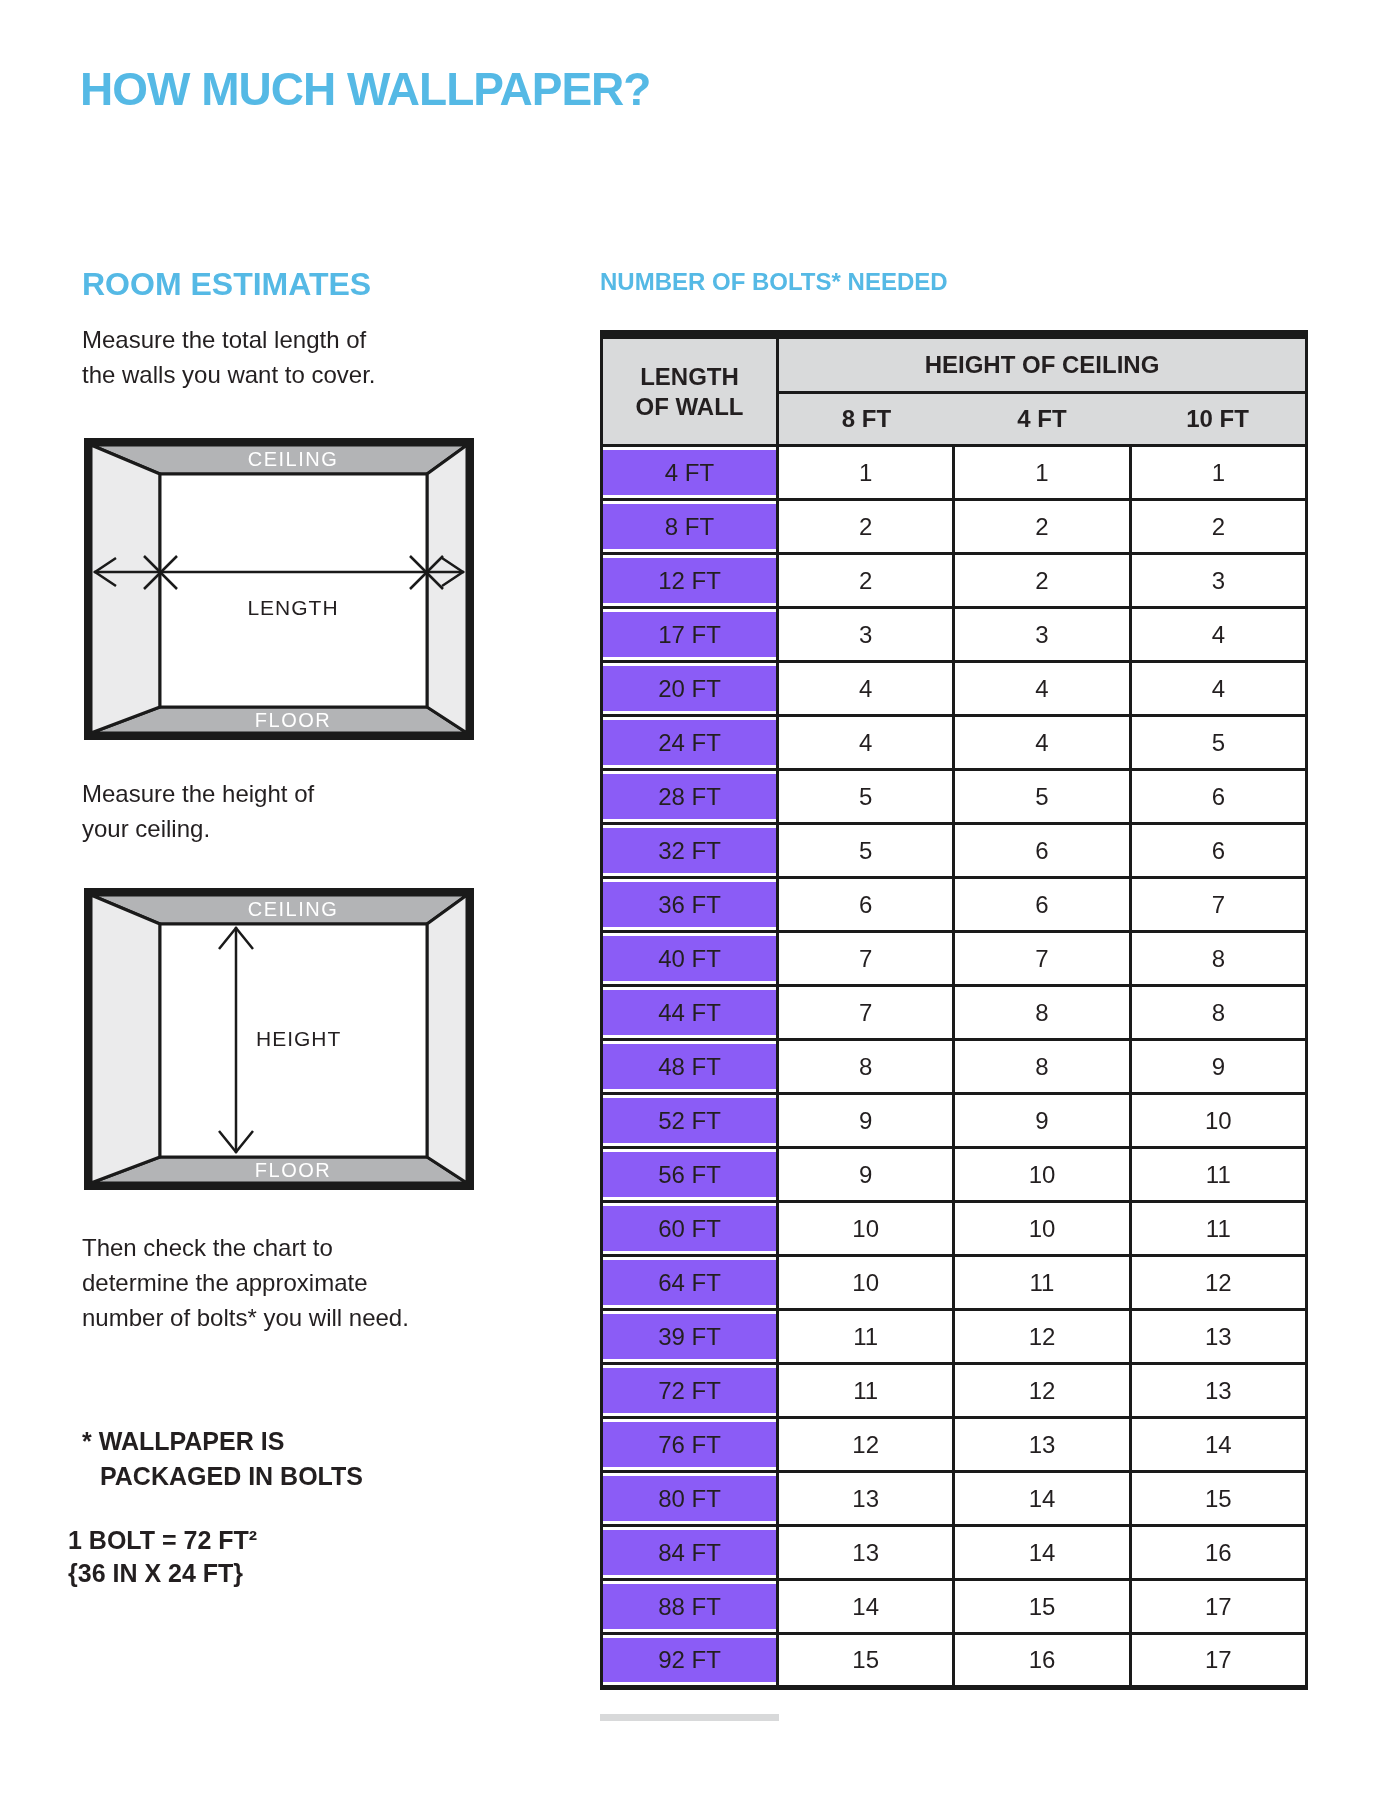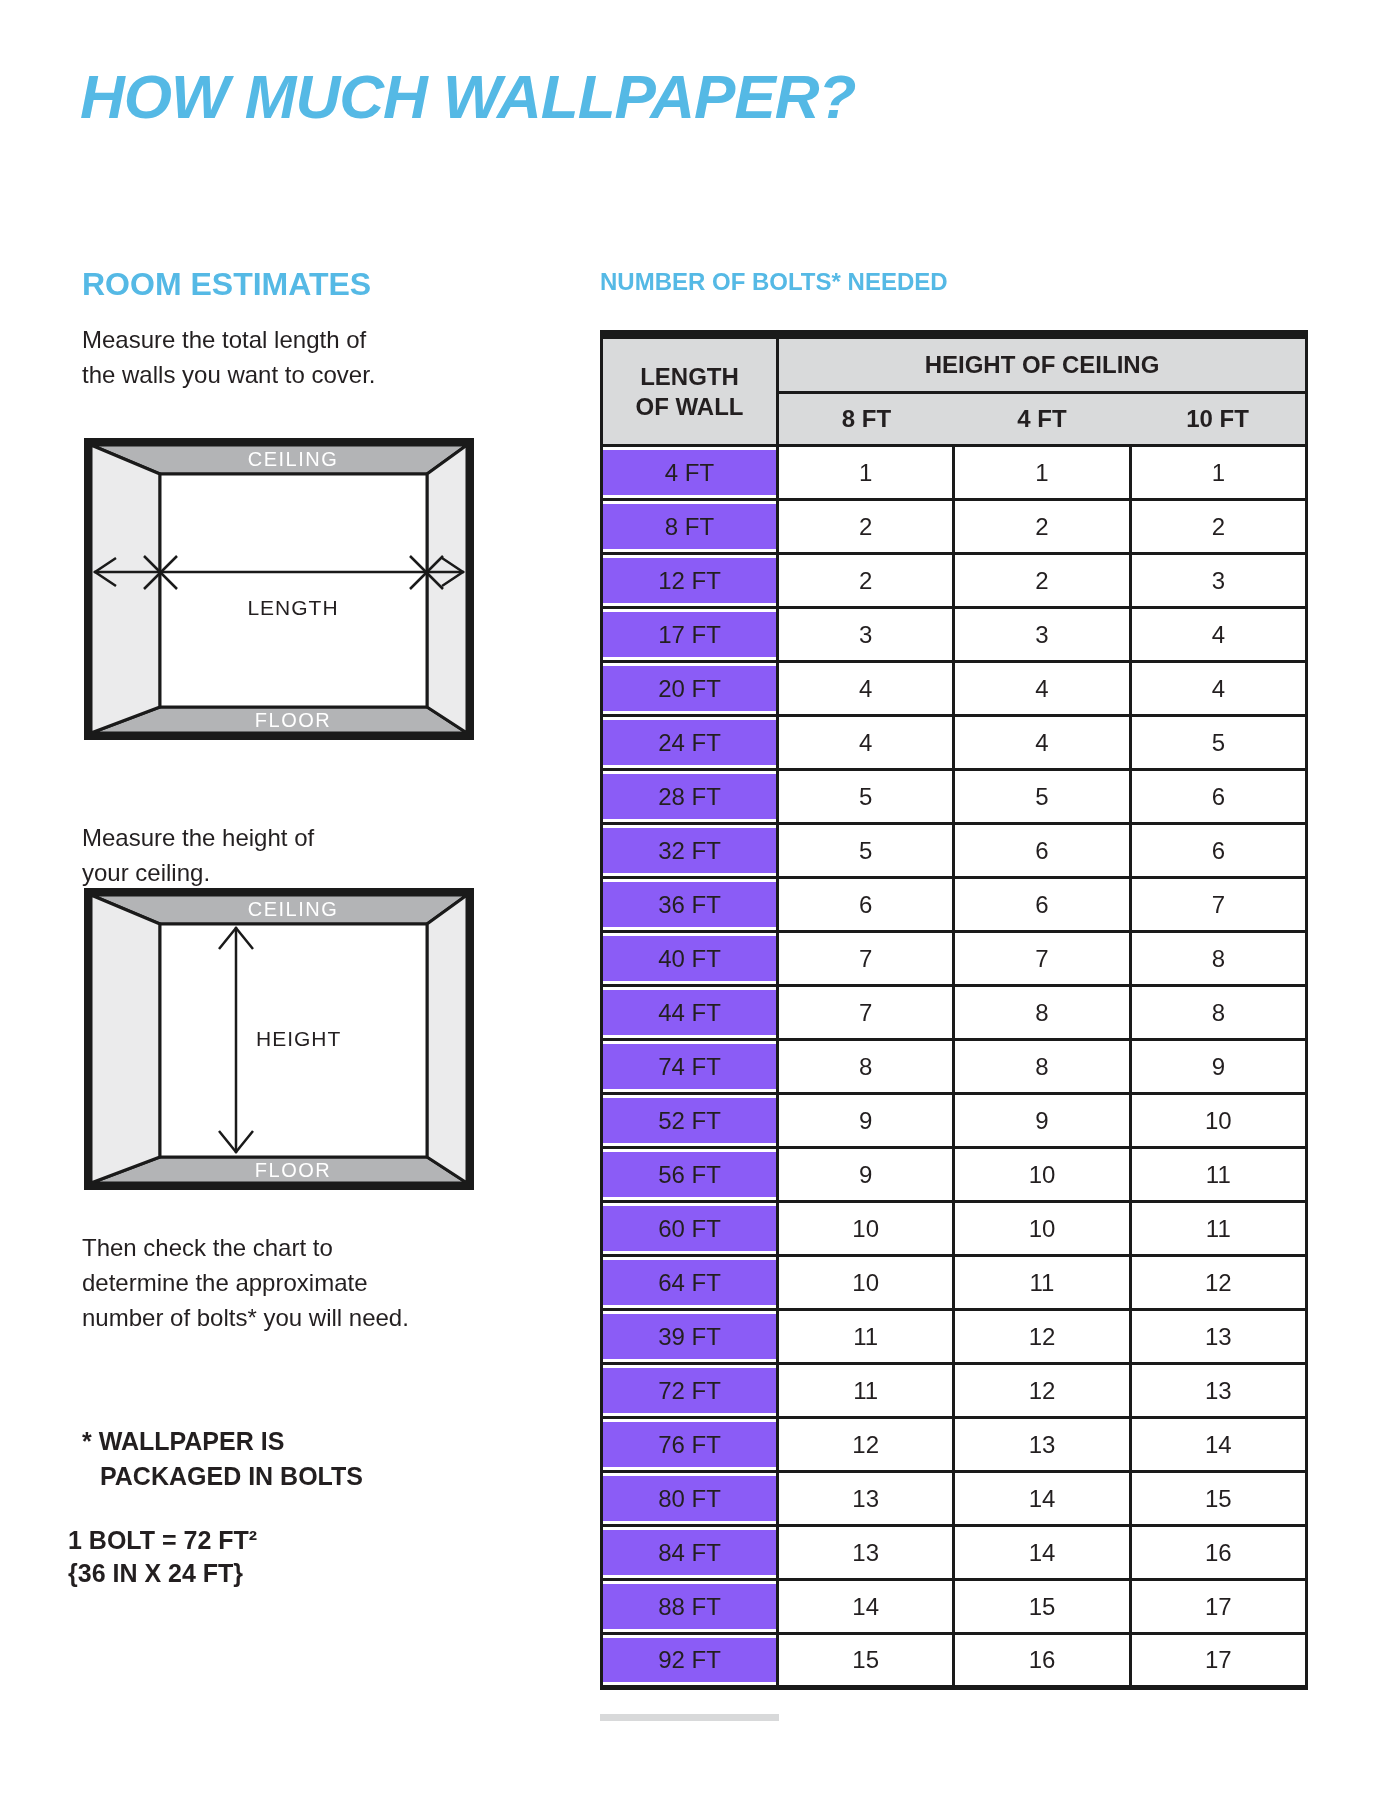--- a/index.html
+++ b/index.html
@@ -3,22 +3,22 @@
 <meta charset="utf-8">
 <style>
   html,body { margin:0; padding:0; background:#ffffff; }
   .page {
     position:relative; width:1391px; height:1800px; background:#fff;
     font-family:"Liberation Sans", sans-serif; color:#231f20; overflow:hidden;
   }
   .abs { position:absolute; }
 
   .doc-title {
-    left:80px; top:66px; font-size:62px; font-weight:bold; letter-spacing:-1px;
-    line-height:1; white-space:nowrap;font-style:italic;
+    left:80px; top:66px; font-size:46px; font-weight:bold; letter-spacing:-1px;
+    line-height:1; white-space:nowrap;
   }
   .section-heading {
     font-size:32px; font-weight:bold; line-height:1; white-space:nowrap;
   }
   .para {
     font-size:24px; line-height:35px; white-space:pre-line;
   }
   .footnote-line { font-size:25px; font-weight:bold; line-height:35px; }
   .footnote-indent { padding-left:18px; }
   .boltspec { font-size:25px; font-weight:bold; line-height:33px; white-space:pre-line; }
@@ -88,21 +88,21 @@
         <line x1="60" y1="151" x2="93" y2="118"></line>
         <line x1="326" y1="118" x2="359" y2="151"></line>
         <line x1="326" y1="151" x2="359" y2="118"></line>
       </g>
       <text x="209" y="28" text-anchor="middle" class="room-label">CEILING</text>
       <text x="209" y="289" text-anchor="middle" class="room-label">FLOOR</text>
       <text x="209" y="177" text-anchor="middle" class="measure-label">LENGTH</text>
     </svg>
   </div>
 
-  <div class="abs para" style="left:82px; top:820px;">Measure the height of
+  <div class="abs para" style="left:82px; top:776px;">Measure the height of
 your ceiling.</div>
 
   <div class="abs" style="left:84px; top:888px;">
     <svg class="room-svg" width="390" height="302" viewBox="0 0 390 302">
       <polygon points="7,7 383,7 343,36 76,36" fill="#b3b4b6" stroke="#1a1a1a" stroke-width="3"></polygon>
       <polygon points="7,295 383,295 343,269 76,269" fill="#b3b4b6" stroke="#1a1a1a" stroke-width="3"></polygon>
       <polygon points="7,7 76,36 76,269 7,295" fill="#ebebec" stroke="#1a1a1a" stroke-width="3"></polygon>
       <polygon points="383,7 343,36 343,269 383,295" fill="#ebebec" stroke="#1a1a1a" stroke-width="3"></polygon>
       <rect x="76" y="36" width="267" height="233" fill="#ffffff" stroke="#1a1a1a" stroke-width="3"></rect>
       <rect x="3.5" y="3.5" width="383" height="295" fill="none" stroke="#1a1a1a" stroke-width="7"></rect>
@@ -211,21 +211,21 @@
       <td>7</td>
       <td>8</td>
     </tr>
         <tr>
       <th>44 FT</th>
       <td>7</td>
       <td>8</td>
       <td>8</td>
     </tr>
         <tr>
-      <th>74 FT</th>
+      <th>48 FT</th>
       <td>8</td>
       <td>8</td>
       <td>9</td>
     </tr>
         <tr>
       <th>52 FT</th>
       <td>9</td>
       <td>9</td>
       <td>10</td>
     </tr>

